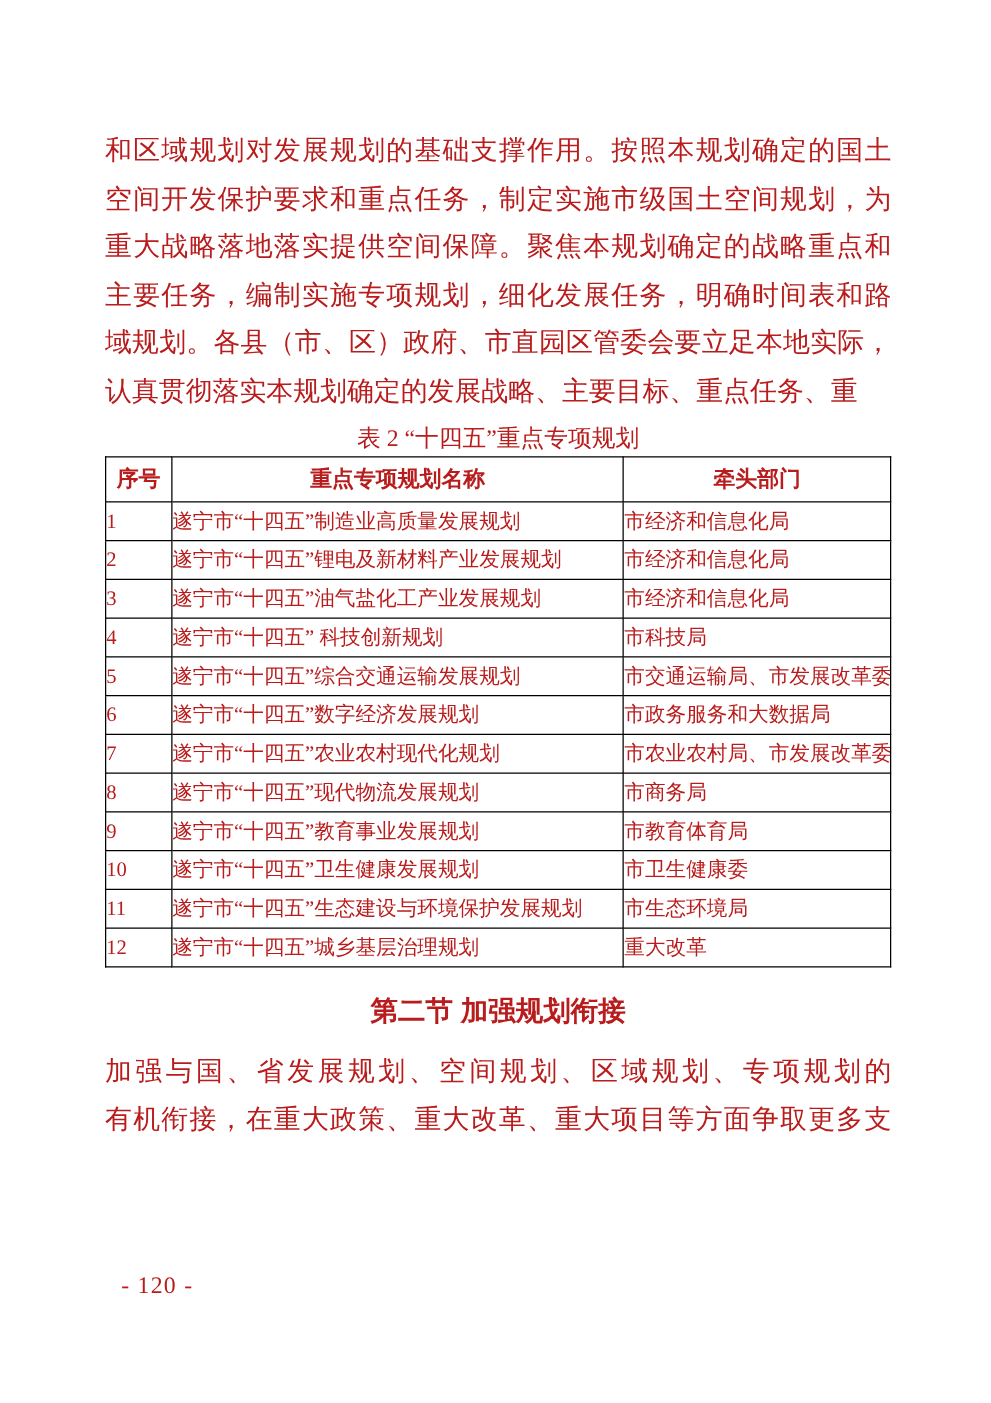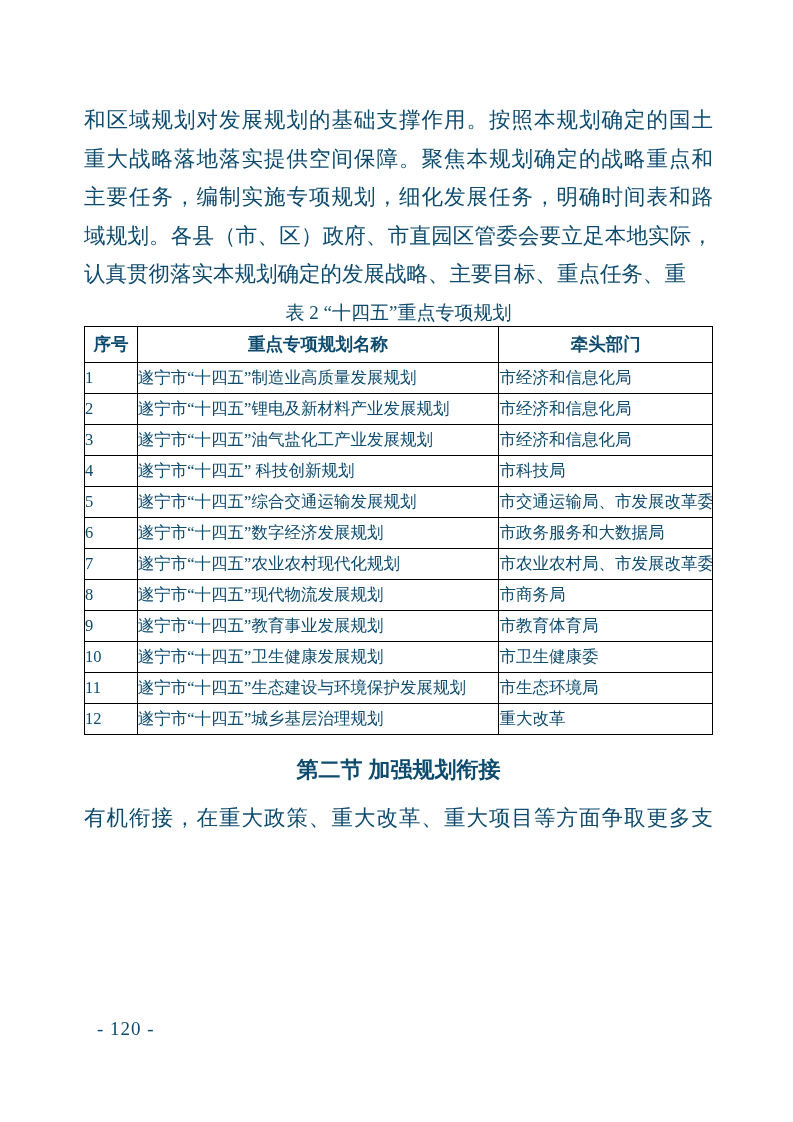--- a/index.html
+++ b/index.html
@@ -5,21 +5,21 @@
   html, body {
     margin: 0;
     padding: 0;
     background: #ffffff;
   }
   #page {
     position: relative;
     width: 793px;
     height: 1122px;
     background: #ffffff;
-    color: #0c4a6e;
+    color: #b91c1c;
     font-family: "Liberation Serif", serif;
     overflow: hidden;
   }
   #content {
     position: relative;
     width: 629px;
     margin-left: 84px;
     padding-top: 101px;
   }
   
@@ -94,20 +94,21 @@
   }
 </style>
 </head>
 <body>
 
 <div id="page">
   <div id="content">
 
     <div class="para end-left">
         <div class="line">和区域规划对发展规划的基础支撑作用。按照本规划确定的国土</div>
+        <div class="line">空间开发保护要求和重点任务，制定实施市级国土空间规划，为</div>
         <div class="line">重大战略落地落实提供空间保障。聚焦本规划确定的战略重点和</div>
         <div class="line">主要任务，编制实施专项规划，细化发展任务，明确时间表和路</div>
         <div class="line">域规划。各县（市、区）政府、市直园区管委会要立足本地实际，</div>
         <div class="line">认真贯彻落实本规划确定的发展战略、主要目标、重点任务、重</div>
       </div>
 
     <div class="caption">表 2 “十四五”重点专项规划</div>
 
     <table class="plans">
       <colgroup>
@@ -182,19 +183,20 @@
             <td>12</td>
             <td>遂宁市“十四五”城乡基层治理规划</td>
             <td>重大改革</td>
           </tr>
         </tbody>
     </table>
 
     <div class="section-heading">第二节 加强规划衔接</div>
 
     <div class="para second">
+        <div class="line">加强与国、省发展规划、空间规划、区域规划、专项规划的</div>
         <div class="line">有机衔接，在重大政策、重大改革、重大项目等方面争取更多支</div>
       </div>
 
   </div>
 
   <div class="page-number">- 120 -</div>
 </div>
 
 </body></html>

